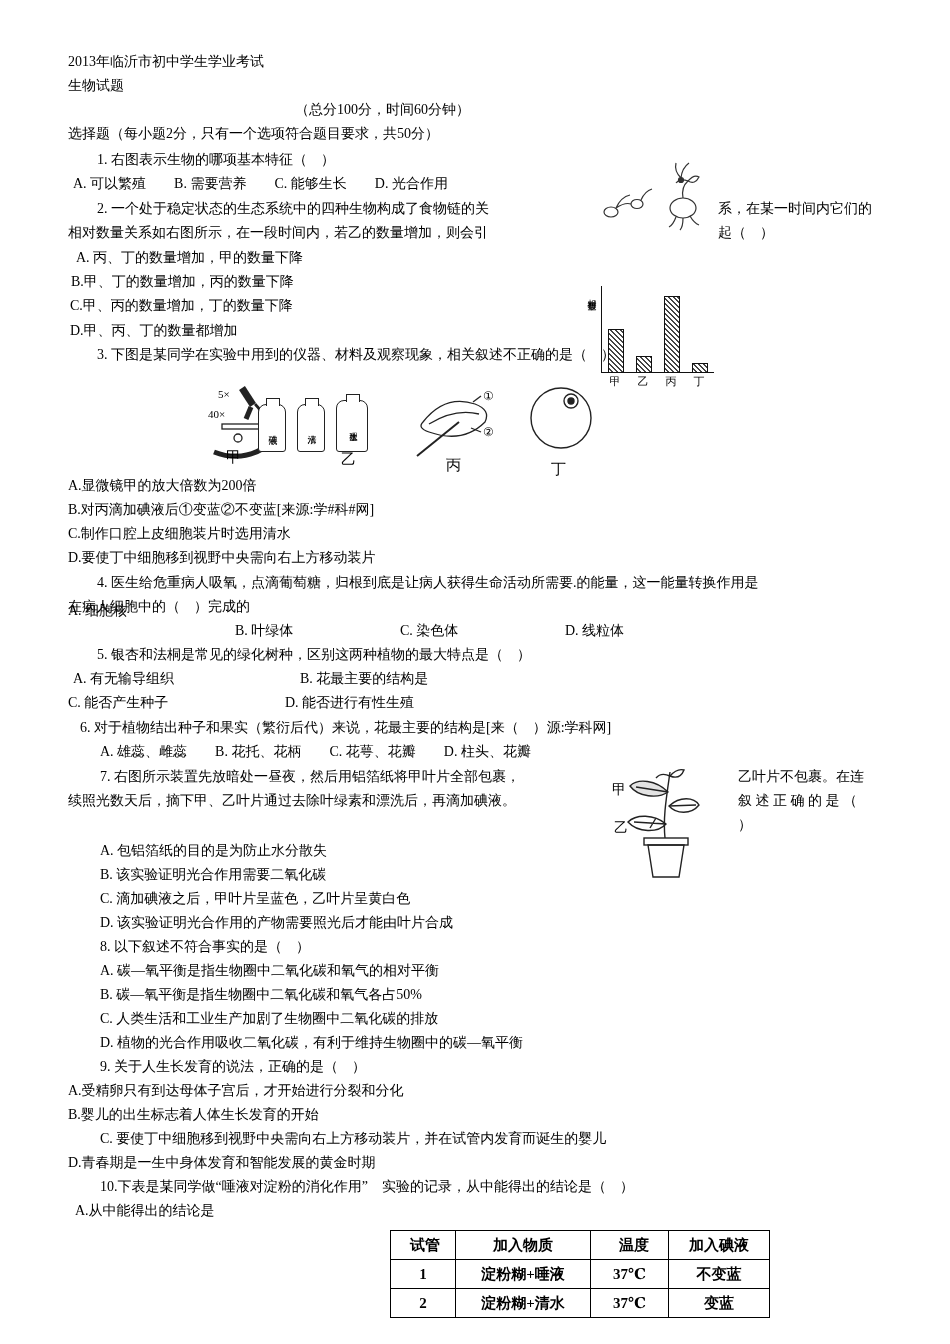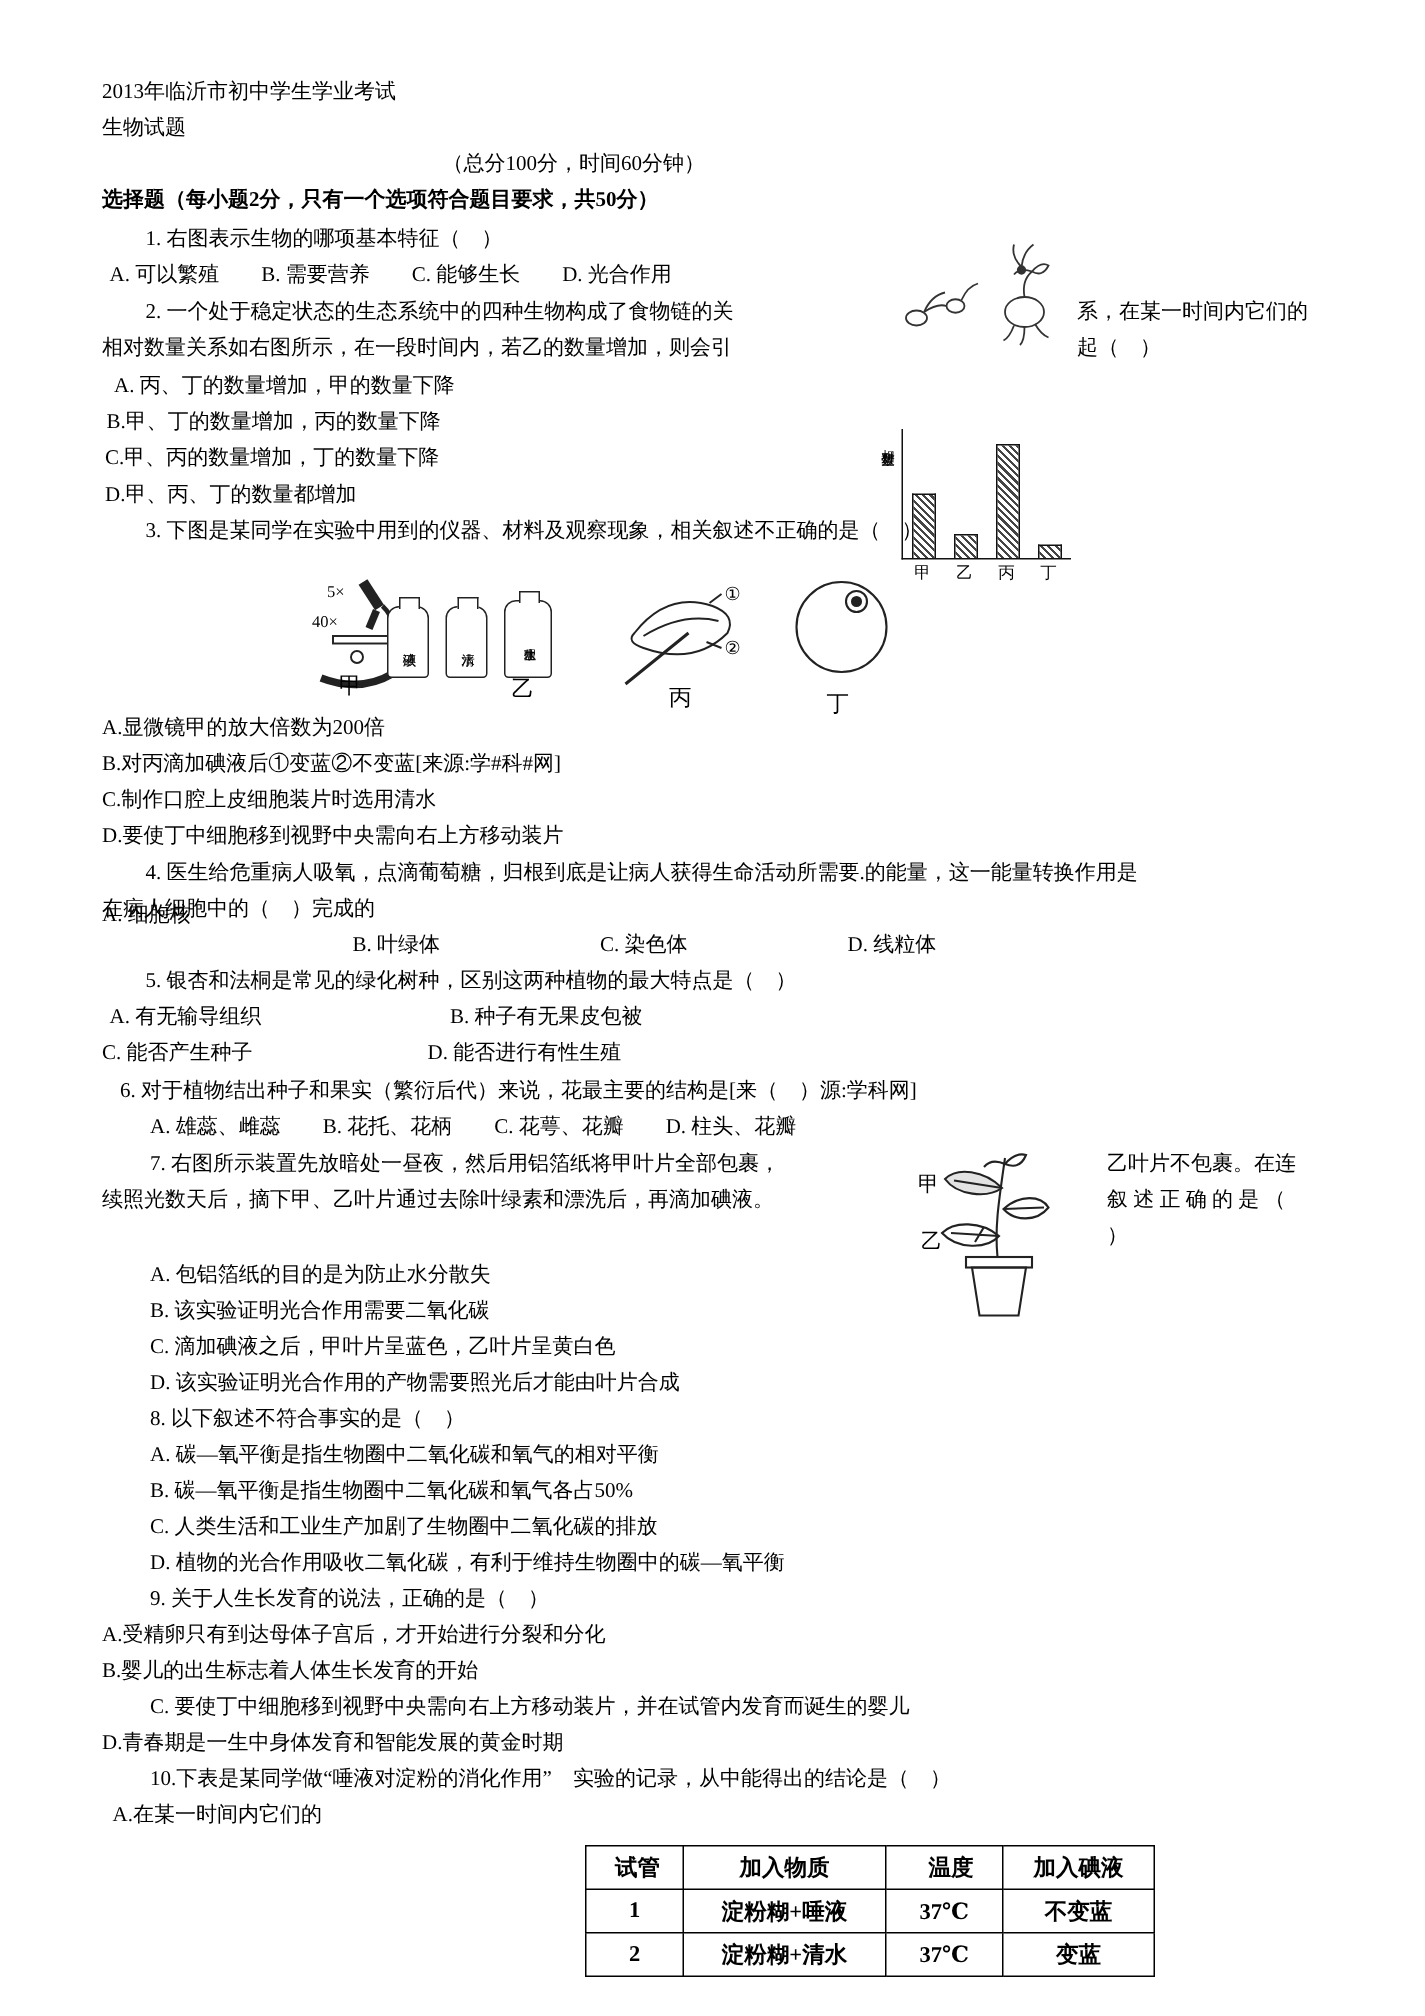--- a/index.html
+++ b/index.html
@@ -1,21 +1,21 @@
 <!DOCTYPE html>
 <html><head>
 <meta charset="utf-8">
 <style>
   html,body{margin:0;padding:0;}
   body{
     width:950px;height:1344px;position:relative;background:#ffffff;color:#000;
     font-family:"Liberation Serif","DejaVu Serif",serif;overflow:hidden;
   }
   .ln{position:absolute;white-space:pre;font-size:14px;line-height:20px;}
-  .bold{font-weight:bold;}
+  .bold{font-weight:normal;}
   .fig{position:absolute;}
   svg{overflow:visible;}
   svg text{font-family:"Liberation Serif","DejaVu Serif",serif;fill:#000;}
   .figlabel{position:absolute;font-size:15px;}
 
   
   .chart{position:absolute;left:583px;top:284px;width:148px;height:106px;}
   .ylab{position:absolute;left:2px;top:8px;writing-mode:vertical-rl;font-size:9px;letter-spacing:1px;}
   .plot{position:absolute;left:18px;top:2px;width:112px;height:86px;
         border-left:1.5px solid #111;border-bottom:1.5px solid #111;
@@ -159,21 +159,21 @@
 
 <div class="ln" style="left:97px;top:573px">4. 医生给危重病人吸氧，点滴葡萄糖，归根到底是让病人获得生命活动所需要.的能量，这一能量转换作用是</div>
 <div class="ln" style="left:68px;top:597px">在病人细胞中的（　）完成的</div>
 <div class="ln" style="left:68px;top:601px">A. 细胞核</div>
 <div class="ln" style="left:235px;top:621px">B. 叶绿体</div>
 <div class="ln" style="left:400px;top:621px">C. 染色体</div>
 <div class="ln" style="left:565px;top:621px">D. 线粒体</div>
 
 <div class="ln" style="left:97px;top:645px">5. 银杏和法桐是常见的绿化树种，区别这两种植物的最大特点是（　）</div>
 <div class="ln" style="left:73px;top:669px">A. 有无输导组织</div>
-<div class="ln" style="left:300px;top:669px">B. 种子有无果皮包被</div>
+<div class="ln" style="left:300px;top:669px">B. 花最主要的结构是</div>
 <div class="ln" style="left:68px;top:693px">C. 能否产生种子</div>
 <div class="ln" style="left:285px;top:693px">D. 能否进行有性生殖</div>
 
 <div class="ln" style="left:80px;top:718px">6. 对于植物结出种子和果实（繁衍后代）来说，花最主要的结构是[来（　）源:学科网]</div>
 <div class="ln" style="left:100px;top:742px">A. 雄蕊、雌蕊　　B. 花托、花柄　　C. 花萼、花瓣　　D. 柱头、花瓣</div>
 
 <div class="ln" style="left:100px;top:767px">7. 右图所示装置先放暗处一昼夜，然后用铝箔纸将甲叶片全部包裹，</div>
 <div class="ln" style="left:738px;top:767px">乙叶片不包裹。在连</div>
 <div class="ln" style="left:68px;top:791px">续照光数天后，摘下甲、乙叶片通过去除叶绿素和漂洗后，再滴加碘液。</div>
 <div class="ln" style="left:738px;top:791px">叙 述 正 确 的 是 （</div>
@@ -208,21 +208,21 @@
 <div class="ln" style="left:100px;top:1009px">C. 人类生活和工业生产加剧了生物圈中二氧化碳的排放</div>
 <div class="ln" style="left:100px;top:1033px">D. 植物的光合作用吸收二氧化碳，有利于维持生物圈中的碳—氧平衡</div>
 
 <div class="ln" style="left:100px;top:1057px">9. 关于人生长发育的说法，正确的是（　）</div>
 <div class="ln" style="left:68px;top:1081px">A.受精卵只有到达母体子宫后，才开始进行分裂和分化</div>
 <div class="ln" style="left:68px;top:1105px">B.婴儿的出生标志着人体生长发育的开始</div>
 <div class="ln" style="left:100px;top:1129px">C. 要使丁中细胞移到视野中央需向右上方移动装片，并在试管内发育而诞生的婴儿</div>
 <div class="ln" style="left:68px;top:1153px">D.青春期是一生中身体发育和智能发展的黄金时期</div>
 
 <div class="ln" style="left:100px;top:1177px">10.下表是某同学做“唾液对淀粉的消化作用”　实验的记录，从中能得出的结论是（　）</div>
-<div class="ln" style="left:75px;top:1201px">A.在某一时间内它们的</div>
+<div class="ln" style="left:75px;top:1201px">A.从中能得出的结论是</div>
 
 <table class="exam-table">
   <tbody>
       <tr>
     <td class="c1">试管</td>
     <td class="c2">加入物质</td>
     <td class="c3">温度</td>
     <td class="c4">加入碘液</td>
   </tr>
   <tr>

